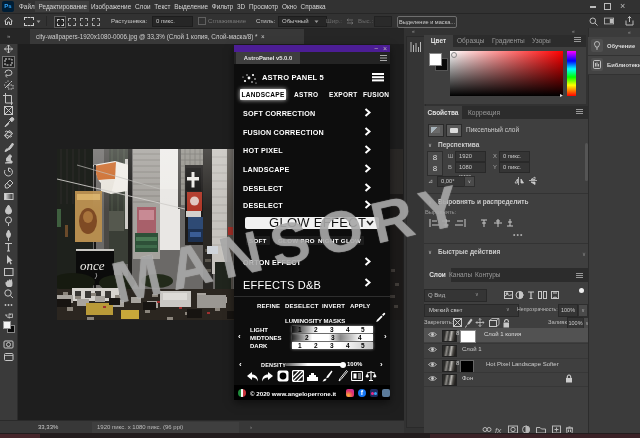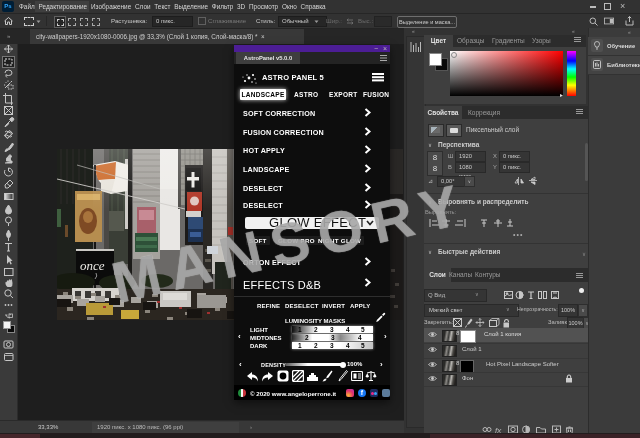--- a/index.html
+++ b/index.html
@@ -613,21 +613,21 @@
 
     <div id="menuitems">
       <div class="abs" style="left:9px;top:45px;font-size:7.2px;font-weight:bold;color:#fff;letter-spacing:0.2px;">SOFT CORRECTION</div>
       <svg class="abs" style="left:130px;top:44px;" width="7" height="9" viewBox="0 0 7 9">
           <path d="M1.5 1 L5.5 4.5 L1.5 8" stroke="#fff" stroke-width="2" fill="none"></path>
         </svg>
       <div class="abs" style="left:9px;top:63.5px;font-size:7.2px;font-weight:bold;color:#fff;letter-spacing:0.2px;">FUSION CORRECTION</div>
       <svg class="abs" style="left:130px;top:62.5px;" width="7" height="9" viewBox="0 0 7 9">
           <path d="M1.5 1 L5.5 4.5 L1.5 8" stroke="#fff" stroke-width="2" fill="none"></path>
         </svg>
-      <div class="abs" style="left:9px;top:82px;font-size:7.2px;font-weight:bold;color:#fff;letter-spacing:0.2px;">HOT APPLY</div>
+      <div class="abs" style="left:9px;top:82px;font-size:7.2px;font-weight:bold;color:#fff;letter-spacing:0.2px;">HOT PIXEL</div>
       <svg class="abs" style="left:130px;top:81px;" width="7" height="9" viewBox="0 0 7 9">
           <path d="M1.5 1 L5.5 4.5 L1.5 8" stroke="#fff" stroke-width="2" fill="none"></path>
         </svg>
       <div class="abs" style="left:9px;top:100.5px;font-size:7.2px;font-weight:bold;color:#fff;letter-spacing:0.2px;">LANDSCAPE</div>
       <svg class="abs" style="left:130px;top:99.5px;" width="7" height="9" viewBox="0 0 7 9">
           <path d="M1.5 1 L5.5 4.5 L1.5 8" stroke="#fff" stroke-width="2" fill="none"></path>
         </svg>
       <div class="abs" style="left:9px;top:119.5px;font-size:7.2px;font-weight:bold;color:#fff;letter-spacing:0.2px;">DESELECT</div>
       <svg class="abs" style="left:130px;top:118.5px;" width="7" height="9" viewBox="0 0 7 9">
           <path d="M1.5 1 L5.5 4.5 L1.5 8" stroke="#fff" stroke-width="2" fill="none"></path>

